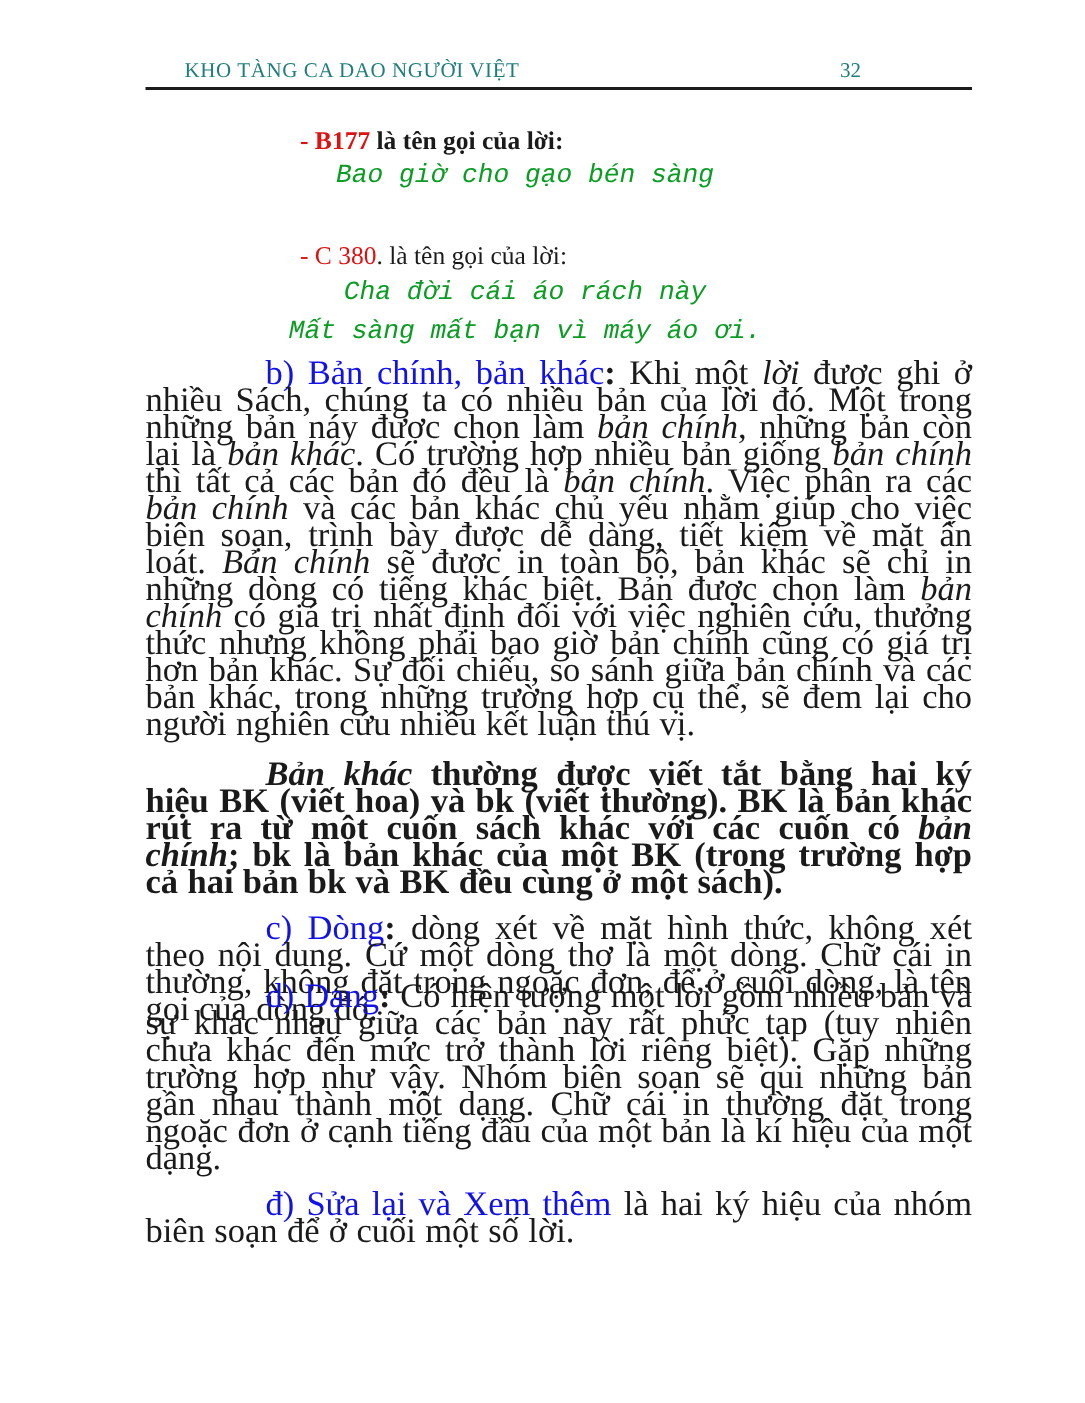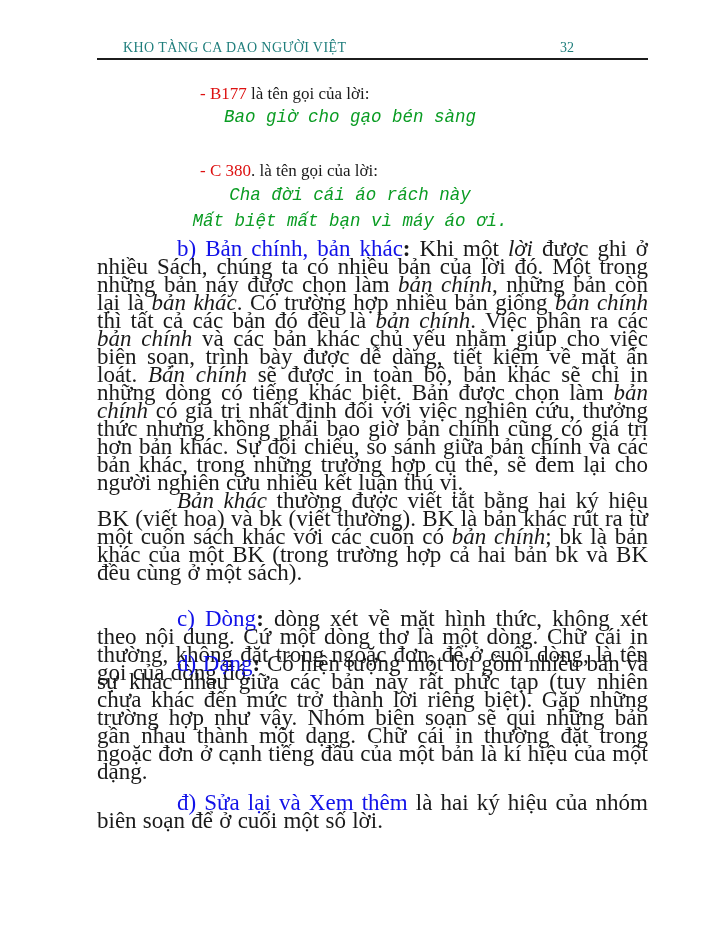--- a/index.html
+++ b/index.html
@@ -24,41 +24,41 @@
   .header-rule{
     position:absolute;left:97px;top:58px;width:551px;height:2px;
     background:#1c1c1c;
   }
 
   
   .ref-line{
     position:absolute;left:200px;width:440px;
     font-size:17px;line-height:20px;white-space:nowrap;
   }
-  .ref-1{top:84px;}
+  .ref-1{top:84px;font-weight:bold;}
   .ref-2{top:161px;}
 
   
   .verse{
     position:absolute;left:97px;width:506px;text-align:center;
     color:var(--green,#0a9c23);font-style:italic;font-size:17.5px;
   }
   .verse .verse-line{line-height:26px;font-family:Liberation Mono, monospace;}
   .verse-1{top:104px;}
   .verse-2{top:182px;}
 
   
   .para{
     position:absolute;left:97px;width:551px;
     font-size:23px;line-height:18px;
     text-align:justify;text-indent:80px;
     word-spacing:0.5px;
   }
   .para-b{top:240px;}
-  .para-bk{top:492px;}
+  .para-bk{top:507px;font-weight:bold;}
   .para-c{top:610px;}
   .para-d{top:655px;}
   .para-dd{top:794px;}
   .closing-line{
     position:absolute;left:97px;width:551px;top:841px;
     font-size:17px;line-height:21px;text-indent:76px;
   }
 
   
   .s-n{}
@@ -79,21 +79,21 @@
   <div class="ref-line ref-1"><span class="s-r">- B177 </span><span class="s-n">là tên gọi của lời:</span></div>
 
   <div class="verse verse-1">
       <div class="verse-line">Bao giờ cho gạo bén sàng</div>
     </div>
 
   <div class="ref-line ref-2"><span class="s-r">- C 380</span><span class="s-n">. là tên gọi của lời:</span></div>
 
   <div class="verse verse-2">
       <div class="verse-line">Cha đời cái áo rách này</div>
-      <div class="verse-line">Mất biệt mất bạn vì máy áo ơi.</div>
+      <div class="verse-line">Mất sàng mất bạn vì máy áo ơi.</div>
     </div>
 
   <div class="para para-b"><span class="s-b">b) Bản chính, bản khác</span><span class="s-bd">:</span><span class="s-n"> Khi một </span><span class="s-i">lời</span><span class="s-n"> được ghi ở nhiều Sách, chúng ta có nhiều bản của lời đó. Một trong những bản náy được chọn làm </span><span class="s-i">bản chính</span><span class="s-n">, những bản còn lại là </span><span class="s-i">bản khác</span><span class="s-n">. Có trường hợp nhiều bản giống </span><span class="s-i">bản chính</span><span class="s-n"> thì tất cả các bản đó đều là </span><span class="s-i">bản chính</span><span class="s-n">. Việc phân ra các </span><span class="s-i">bản chính</span><span class="s-n"> và các bản khác chủ yếu nhằm giúp cho việc biên soạn, trình bày được dễ dàng, tiết kiệm về mặt ấn loát. </span><span class="s-i">Bản chính</span><span class="s-n"> sẽ được in toàn bộ, bản khác sẽ chỉ in những dòng có tiếng khác biệt. Bản được chọn làm </span><span class="s-i">bản chính</span><span class="s-n"> có giá trị nhất định đối với việc nghiên cứu, thưởng thức nhưng không phải bao giờ bản chính cũng có giá trị hơn bản khác. Sự đối chiếu, so sánh giữa bản chính và các bản khác, trong những trường hợp cụ thể, sẽ đem lại cho người nghiên cứu nhiều kết luận thú vị.</span></div>
 
   <div class="para para-bk"><span class="s-i">Bản khác</span><span class="s-n"> thường được viết tắt bằng hai ký hiệu BK (viết hoa) và bk (viết thường). BK là bản khác rút ra từ một cuốn sách khác với các cuốn có </span><span class="s-i">bản chính</span><span class="s-n">; bk là bản khác của một BK (trong trường hợp cả hai bản bk và BK đều cùng ở một sách).</span></div>
 
   <div class="para para-c"><span class="s-b">c) Dòng</span><span class="s-bd">:</span><span class="s-n"> dòng xét về mặt hình thức, không xét theo nội dung. Cứ một dòng thơ là một dòng. Chữ cái in thường, không đặt trong ngoặc đơn, để ở cuối dòng, là tên gọi của dòng đó.</span></div>
 
   <div class="para para-d"><span class="s-b">d) Dạng</span><span class="s-bd">:</span><span class="s-n"> Có hiện tượng một lời gồm nhiều bản và sự khác nhau giữa các bản này rất phức tạp (tuy nhiên chưa khác đến mức trở thành lời riêng biệt). Gặp những trường hợp như vậy. Nhóm biên soạn sẽ qui những bản gần nhau thành một dạng. Chữ cái in thường đặt trong ngoặc đơn ở cạnh tiếng đầu của một bản là kí hiệu của một dạng.</span></div>
 

